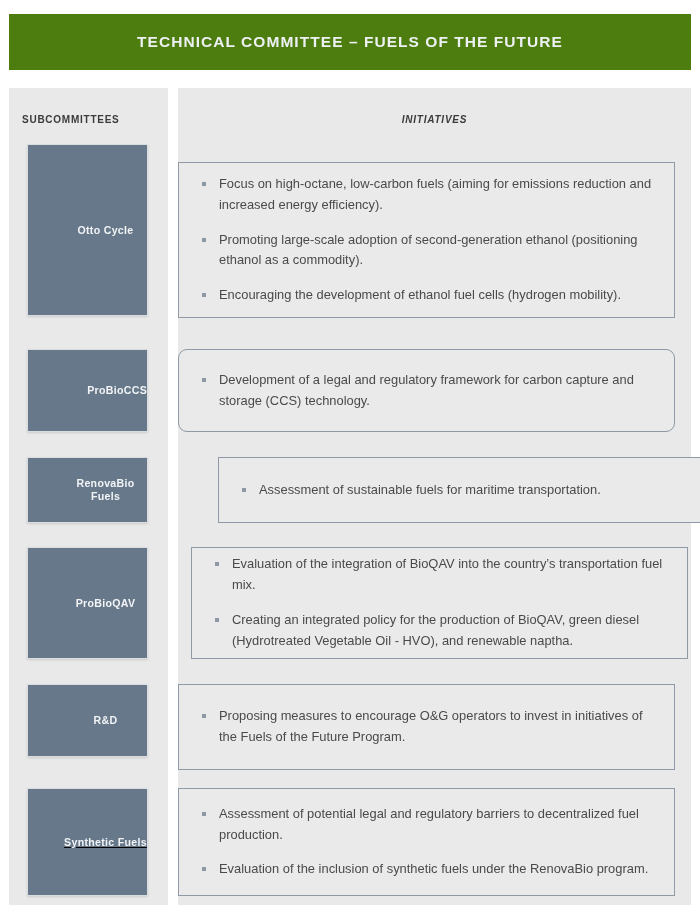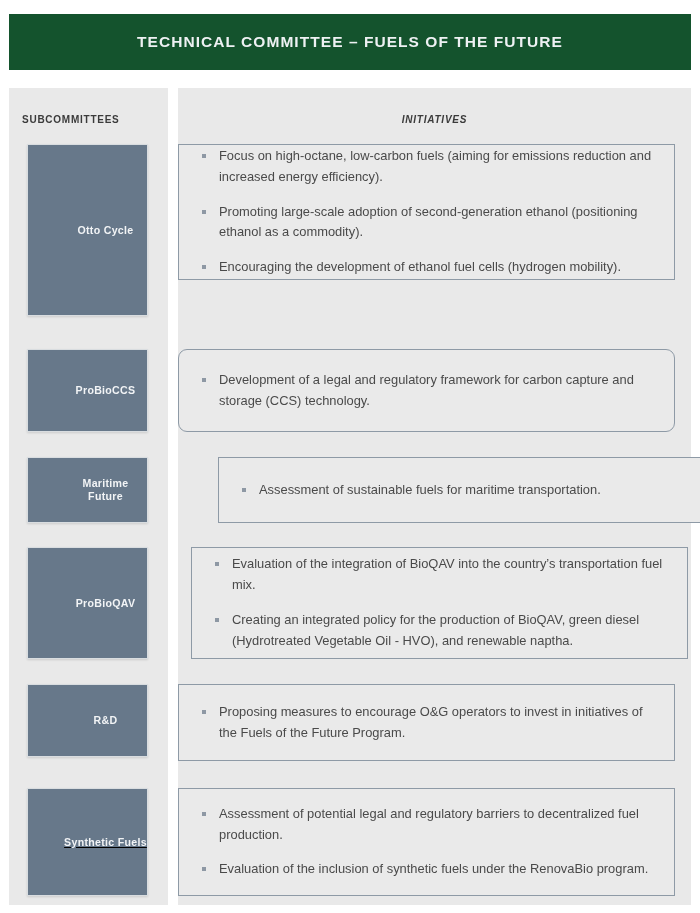--- a/index.html
+++ b/index.html
@@ -22,21 +22,21 @@
     background: #ffffff;
   }
 
   
   .title-bar {
     position: absolute;
     left: 9px;
     top: 14px;
     width: 682px;
     height: 56px;
-    background: #14532d;
+    background: #4d7c0f;
     display: flex;
     align-items: center;
     justify-content: center;
     box-sizing: border-box;
   }
   .title-bar .title-text {
     color: #eef1f3;
     font-size: 15.5px;
     font-weight: bold;
     letter-spacing: 1.05px;
@@ -177,41 +177,41 @@
   <div class="panel panel-right"></div>
 
   <div class="col-header col-header-sub">SUBCOMMITTEES</div>
   <div class="col-header col-header-init">INITIATIVES</div>
 
   <div id="rows-container">
       <div class="row" style="top: 144px; height: 172px;">
         <div class="tile" style="top: 0px; height: 172px;">
           <div class="tile-label">Otto Cycle</div>
         </div>
-        <div class="card" style="top: 0px; height: 136px;">
+        <div class="card" style="top: 18px; height: 156px;">
           <ul class="bullet-list">
             <li class="bullet-item">Focus on high-octane, low-carbon fuels (aiming for emissions reduction and increased energy efficiency).</li>
             <li class="bullet-item">Promoting large-scale adoption of second-generation ethanol (positioning ethanol as a commodity).</li>
             <li class="bullet-item">Encouraging the development of ethanol fuel cells (hydrogen mobility).</li>
           </ul>
         </div>
       </div>
       <div class="row" style="top: 349px; height: 83px;">
-        <div class="tile" style="top: 0px; height: 83px;">
+        <div class="tile" style="top: 0px; height: 83px; justify-content: flex-end;">
           <div class="tile-label">ProBioCCS</div>
         </div>
         <div class="card" style="top: 0px; height: 83px; border-radius: 9px;">
           <ul class="bullet-list">
             <li class="bullet-item">Development of a legal and regulatory framework for carbon capture and storage (CCS) technology.</li>
           </ul>
         </div>
       </div>
       <div class="row" style="top: 457px; height: 66px;">
         <div class="tile" style="top: 0px; height: 66px;">
-          <div class="tile-label">Maritime Future</div>
+          <div class="tile-label">RenovaBio Fuels</div>
         </div>
         <div class="card" style="top: 0px; height: 66px; margin-left: 40px;">
           <ul class="bullet-list">
             <li class="bullet-item">Assessment of sustainable fuels for maritime transportation.</li>
           </ul>
         </div>
       </div>
       <div class="row" style="top: 547px; height: 112px;">
         <div class="tile" style="top: 0px; height: 112px;">
           <div class="tile-label">ProBioQAV</div>
@@ -220,21 +220,21 @@
           <ul class="bullet-list">
             <li class="bullet-item">Evaluation of the integration of BioQAV into the country’s transportation fuel mix.</li>
             <li class="bullet-item">Creating an integrated policy for the production of BioQAV, green diesel (Hydrotreated Vegetable Oil - HVO), and renewable naptha.</li>
           </ul>
         </div>
       </div>
       <div class="row" style="top: 684px; height: 73px;">
         <div class="tile" style="top: 0px; height: 73px;">
           <div class="tile-label">R&amp;D</div>
         </div>
-        <div class="card" style="top: 0px; height: 77px;">
+        <div class="card" style="top: 0px; height: 86px;">
           <ul class="bullet-list">
             <li class="bullet-item">Proposing measures to encourage O&amp;G operators to invest in initiatives of the Fuels of the Future Program.</li>
           </ul>
         </div>
       </div>
       <div class="row" style="top: 788px; height: 108px;">
         <div class="tile" style="top: 0px; height: 108px; text-decoration: underline;">
           <div class="tile-label">Synthetic Fuels</div>
         </div>
         <div class="card" style="top: 0px; height: 108px;">

